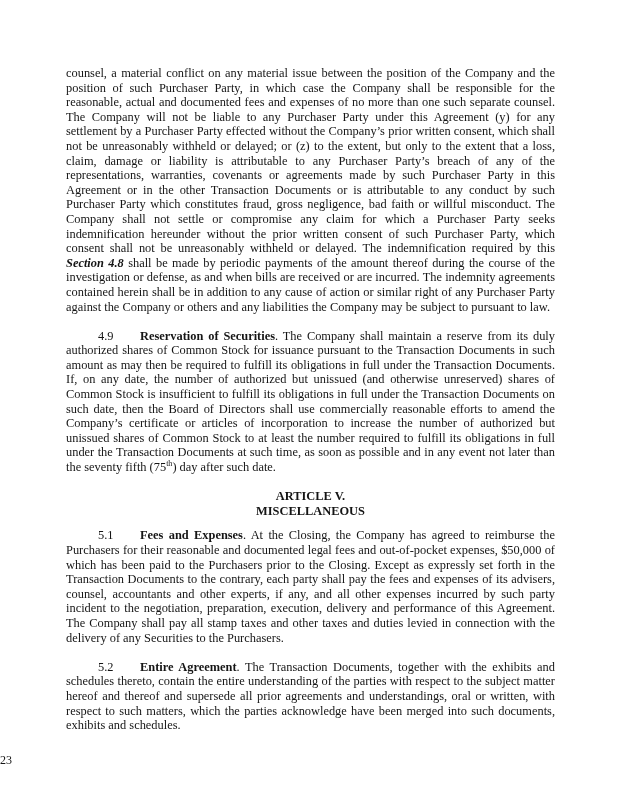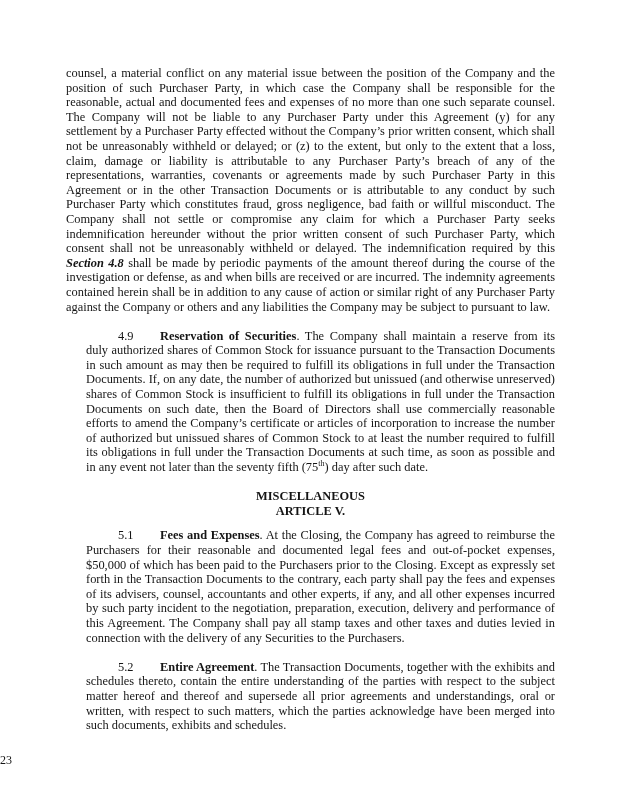--- a/index.html
+++ b/index.html
@@ -16,21 +16,21 @@
       font-size: 12.4px;
       line-height: 14.6px;
     }
     .content {
       position: absolute;
       left: 66px; top: 66px;
       width: 489px;
       text-align: justify;
     }
     .content p { margin: 0 0 14.6px 0; }
-    p.section { text-indent: 32px; margin-left: 20px; }
+    p.section { text-indent: 32px; }
     .secnum { display: inline-block; width: 42px; text-indent: 0; }
     .b  { font-weight: bold; }
     .bi { font-weight: bold; font-style: italic; }
     .article-heading {
       text-align: center;
       font-weight: bold;
       margin: 0 0 10px 0;
     }
     sup.ord { font-size: 8px; line-height: 0; vertical-align: super; }
     .footer {
@@ -46,22 +46,22 @@
 <body>
 
 <div class="page">
   <div class="content">
 
     <p class="para"><span>counsel, a material conflict on any material issue between the position of the Company and the position of such Purchaser Party, in which case the Company shall be responsible for the reasonable, actual and documented fees and expenses of no more than one such separate counsel.  The Company will not be liable to any Purchaser Party under this Agreement (y) for any settlement by a Purchaser Party effected without the Company’s prior written consent, which shall not be unreasonably withheld or delayed; or (z) to the extent, but only to the extent that a loss, claim, damage or liability is attributable to any Purchaser Party’s breach of any of the representations, warranties, covenants or agreements made by such Purchaser Party in this Agreement or in the other Transaction Documents or is attributable to any conduct by such Purchaser Party which constitutes fraud, gross negligence, bad faith or willful misconduct.  The Company shall not settle or compromise any claim for which a Purchaser Party seeks indemnification hereunder without the prior written consent of such Purchaser Party, which consent shall not be unreasonably withheld or delayed.  The indemnification required by this </span><span class="bi">Section 4.8</span><span> shall be made by periodic payments of the amount thereof during the course of the investigation or defense, as and when bills are received or are incurred.  The indemnity agreements contained herein shall be in addition to any cause of action or similar right of any Purchaser Party against the Company or others and any liabilities the Company may be subject to pursuant to law.</span></p>
 
     <p class="section"><span class="secnum">4.9</span><span class="b">Reservation of Securities</span><span>.  The Company shall maintain a reserve from its duly authorized shares of Common Stock for issuance pursuant to the Transaction Documents in such amount as may then be required to fulfill its obligations in full under the Transaction Documents.  If, on any date, the number of authorized but unissued (and otherwise unreserved) shares of Common Stock is insufficient to fulfill its obligations in full under the Transaction Documents on such date, then the Board of Directors shall use commercially reasonable efforts to amend the Company’s certificate or articles of incorporation to increase the number of authorized but unissued shares of Common Stock to at least the number required to fulfill its obligations in full under the Transaction Documents at such time, as soon as possible and in any event not later than the seventy fifth (75</span><sup class="ord">th</sup><span>) day after such date.</span></p>
 
     <div class="article-heading">
+      <div>ARTICLE V.</div>
       <div>MISCELLANEOUS</div>
-      <div>ARTICLE V.</div>
     </div>
 
     <p class="section"><span class="secnum">5.1</span><span class="b">Fees and Expenses</span><span>.  At the Closing, the Company has agreed to reimburse the Purchasers for their reasonable and documented legal fees and out-of-pocket expenses, $50,000 of which has been paid to the Purchasers prior to the Closing.  Except as expressly set forth in the Transaction Documents to the contrary, each party shall pay the fees and expenses of its advisers, counsel, accountants and other experts, if any, and all other expenses incurred by such party incident to the negotiation, preparation, execution, delivery and performance of this Agreement.  The Company shall pay all stamp taxes and other taxes and duties levied in connection with the delivery of any Securities to the Purchasers.</span></p>
 
     <p class="section"><span class="secnum">5.2</span><span class="b">Entire Agreement</span><span>.  The Transaction Documents, together with the exhibits and schedules thereto, contain the entire understanding of the parties with respect to the subject matter hereof and thereof and supersede all prior agreements and understandings, oral or written, with respect to such matters, which the parties acknowledge have been merged into such documents, exhibits and schedules.</span></p>
 
   </div>
 
   <div class="footer">23</div>
 </div>

